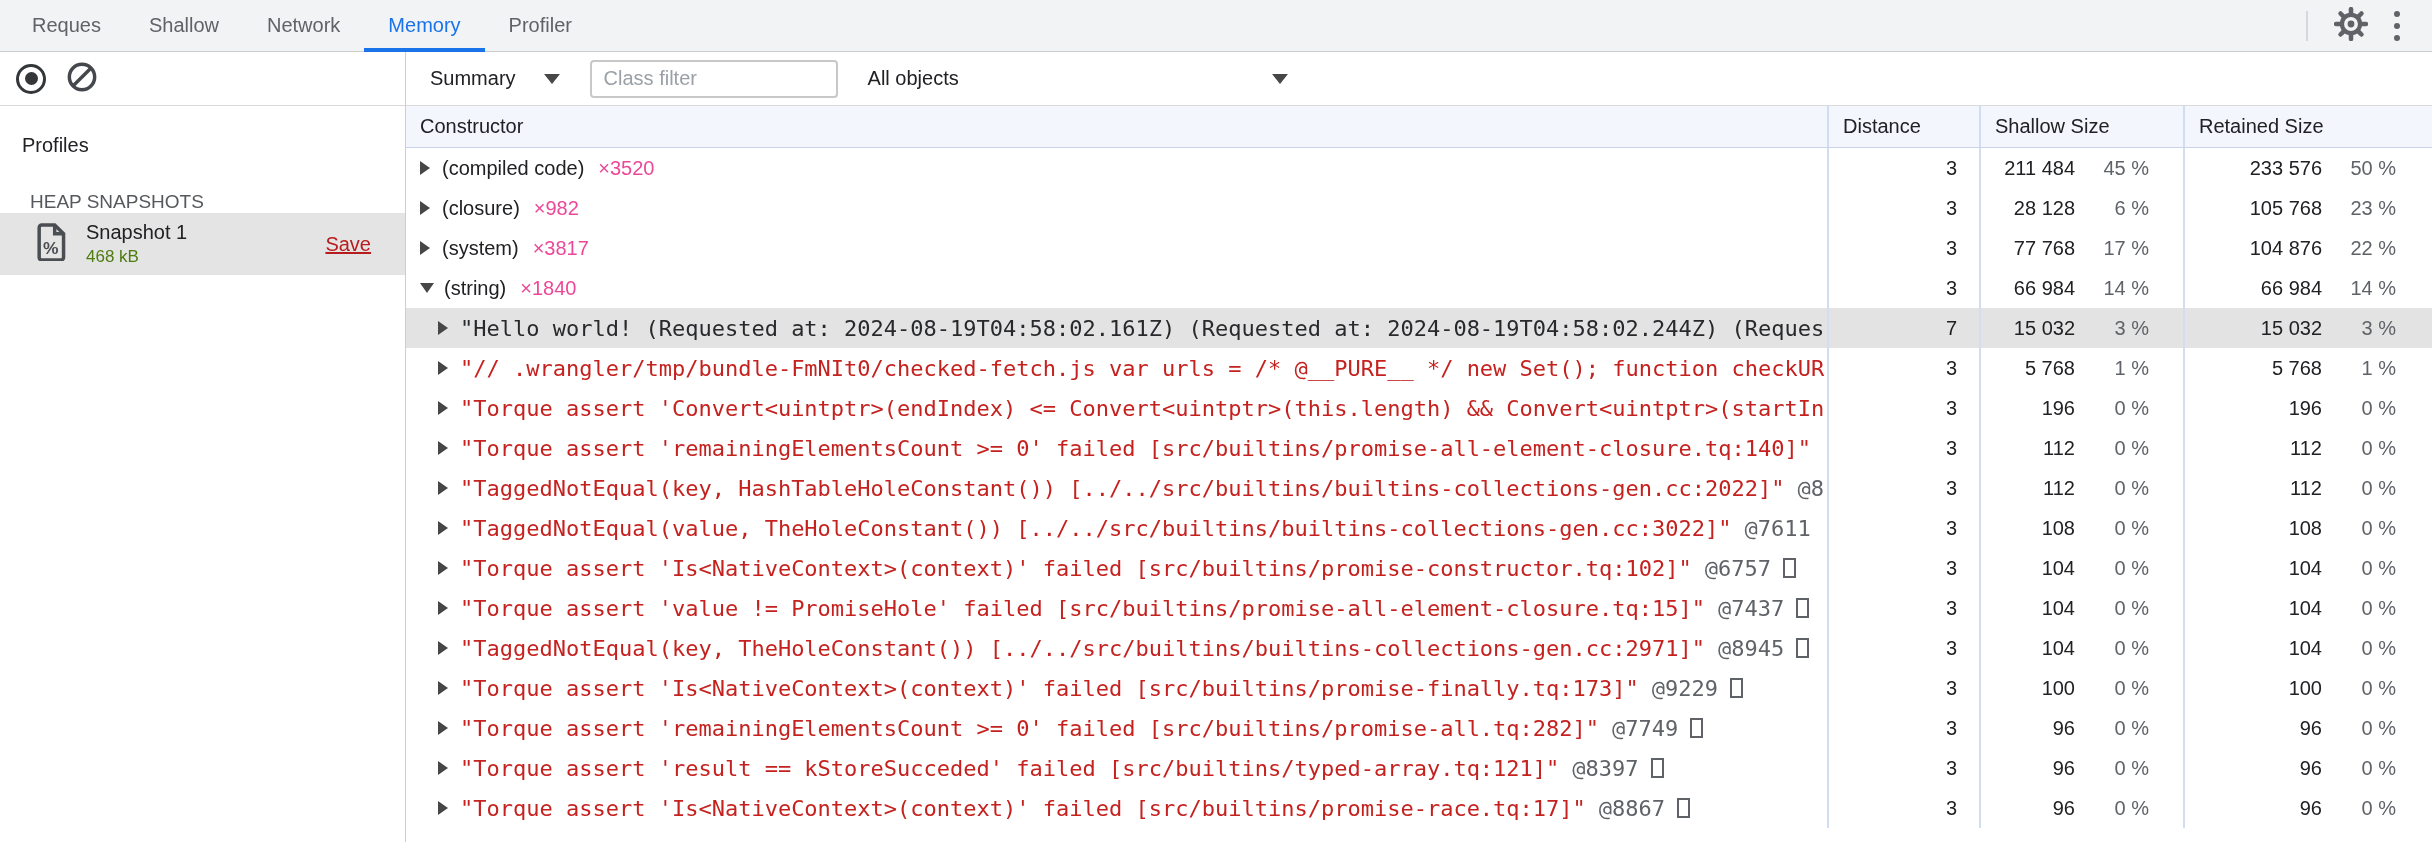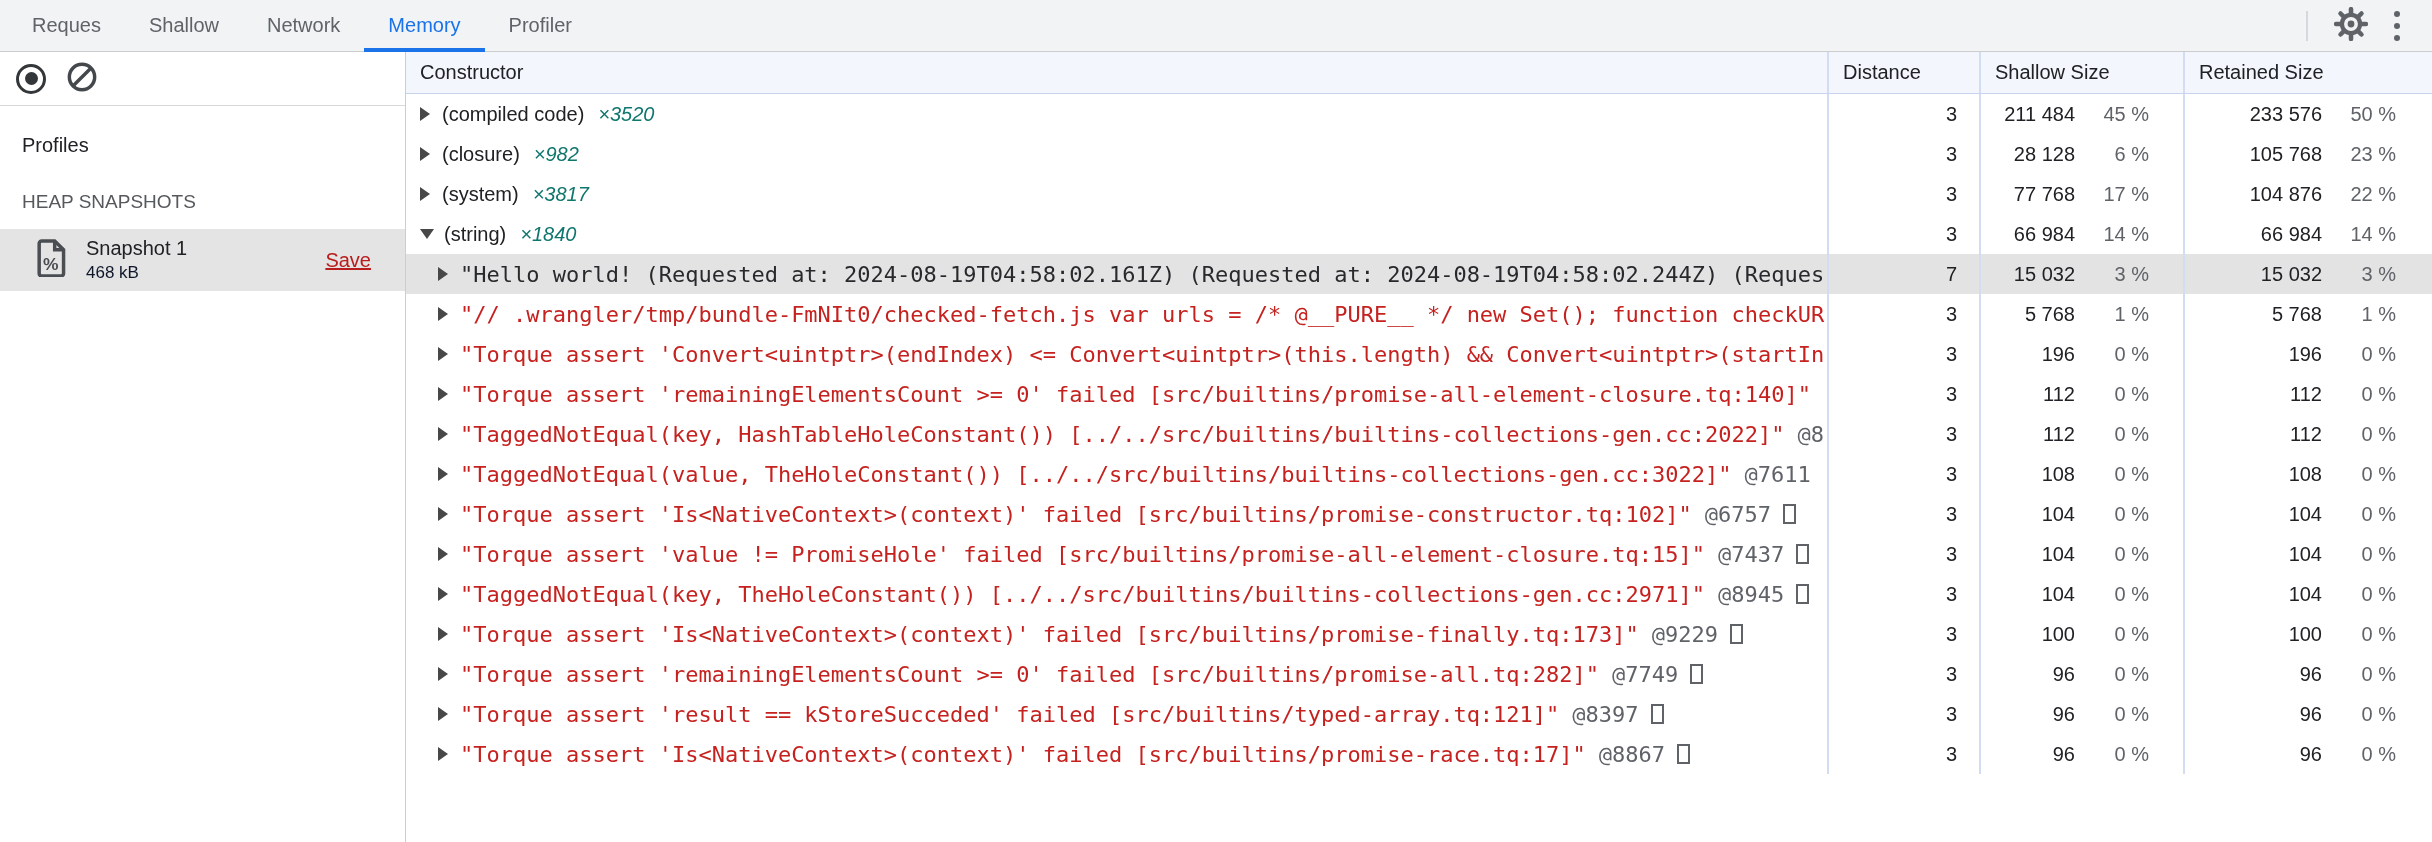--- a/index.html
+++ b/index.html
@@ -20,25 +20,25 @@
   .dots i { width:6px; height:6px; border-radius:50%; background:#5f6368; }
 
   
   .split { flex:1; display:flex; min-height:0; }
   .sidebar { width:406px; flex:none; border-right:1px solid #cdcdcd; display:flex; flex-direction:column; background:#fff; }
   .side-toolbar { height:54px; border-bottom:1px solid #d9d9d9; display:flex; align-items:center; padding-left:16px; gap:20px; flex:none; }
   .record-btn { width:30px; height:30px; border-radius:50%; border:3px solid #33373a; display:flex; align-items:center; justify-content:center; }
   .record-btn i { width:13px; height:13px; border-radius:50%; background:#33373a; }
   .side-content { padding-top:28px; }
   .profiles-title { font-size:20px; color:#202124; padding-left:22px; margin-bottom:34px; }
-  .heap-title { font-size:19px; color:#55585c; padding-left:22px; margin-bottom:16px; }
+  .heap-title { font-size:19px; color:#55585c; padding-left:30px; margin-bottom:0; }
   .snapshot-item { height:62px; background:#e4e4e4; display:flex; align-items:center; padding:0 34px 0 36px; }
   .snapshot-info { margin-left:18px; flex:1; }
   .snapshot-name { font-size:20px; color:#202124; }
-  .snapshot-size { font-size:17px; color:#0f172a; margin-top:3px; }
+  .snapshot-size { font-size:17px; color:#4d7c0f; margin-top:3px; }
   .save-link { font-size:20px; color:#b91c1c; text-decoration:underline; cursor:pointer; }
 
   
   .main { flex:1; display:flex; flex-direction:column; min-width:0; }
   .main-toolbar { height:54px; border-bottom:1px solid #d9d9d9; display:flex; align-items:center; flex:none; background:#fff; }
   .perspective-select { display:flex; align-items:center; margin-left:24px; font-size:20px; gap:28px; cursor:default; }
   .dd-arrow { width:0; height:0; border-left:8px solid transparent; border-right:8px solid transparent; border-top:10px solid #474747; }
   .class-filter { margin-left:30px; width:248px; height:38px; border:2px solid #c8c8c8; border-radius:4px; font-size:20px; padding:0 12px; color:#202124; font-family:inherit; outline:none; }
   .class-filter::placeholder { color:#9aa0a6; }
   .objects-select { margin-left:30px; width:420px; display:flex; align-items:center; justify-content:space-between; font-size:20px; cursor:default; }
@@ -57,21 +57,21 @@
   .cell-constructor { flex:1; min-width:0; display:flex; align-items:center; overflow:hidden; white-space:nowrap; }
   .cell-num { display:flex; align-items:center; justify-content:flex-end; }
   .cell-distance { padding-right:22px; }
   .cell-shallow { padding-right:34px; }
   .cell-retained { padding-right:36px; }
   .num { color:#202124; }
   .pct { width:74px; text-align:right; color:#5f6368; flex:none; }
   .arrow-right { width:0; height:0; border-top:7px solid transparent; border-bottom:7px solid transparent; border-left:10px solid #474747; margin-right:12px; flex:none; }
   .arrow-down { width:0; height:0; border-left:7px solid transparent; border-right:7px solid transparent; border-top:10px solid #474747; margin-right:10px; flex:none; }
   .ctor-name { color:#202124; }
-  .ctor-count { color:#0f766e; margin-left:14px;font-style:italic; }
+  .ctor-count { color:#ec4899; margin-left:14px; }
   .mono { font-family:"DejaVu Sans Mono", monospace; font-size:22px; }
   .str-red { color:#c5221f; }
   .str-dark { color:#28292c; }
   .obj-id { color:#5f6368; margin-left:13px; }
   .glyph-box { display:inline-block; width:13px; height:20px; border:2px solid #5f6368; margin-left:12px; flex:none; }
 </style>
 </head>
 <body>
 
 <div class="app">
@@ -144,20 +144,31 @@
           <div class="snapshot-info">
             <div class="snapshot-name">Snapshot 1</div>
             <div class="snapshot-size">468 kB</div>
           </div>
           <span class="save-link">Save</span>
         </div>
       </div>
     </div>
 
     <div class="main">
+      <div class="main-toolbar">
+        <div class="perspective-select">
+          <span>Summary</span>
+          <span class="dd-arrow"></span>
+        </div>
+        <input class="class-filter" type="text" placeholder="Class filter" style="">
+        <div class="objects-select">
+          <span>All objects</span>
+          <span class="dd-arrow"></span>
+        </div>
+      </div>
 
       <div class="grid">
         <div class="grid-header">
           <div class="gh-cell gh-constructor">Constructor</div>
           <div class="gh-cell col-distance">Distance</div>
           <div class="gh-cell col-shallow">Shallow Size</div>
           <div class="gh-cell col-retained">Retained Size</div>
         </div>
         <div class="grid-body">
             <div class="grid-row">

